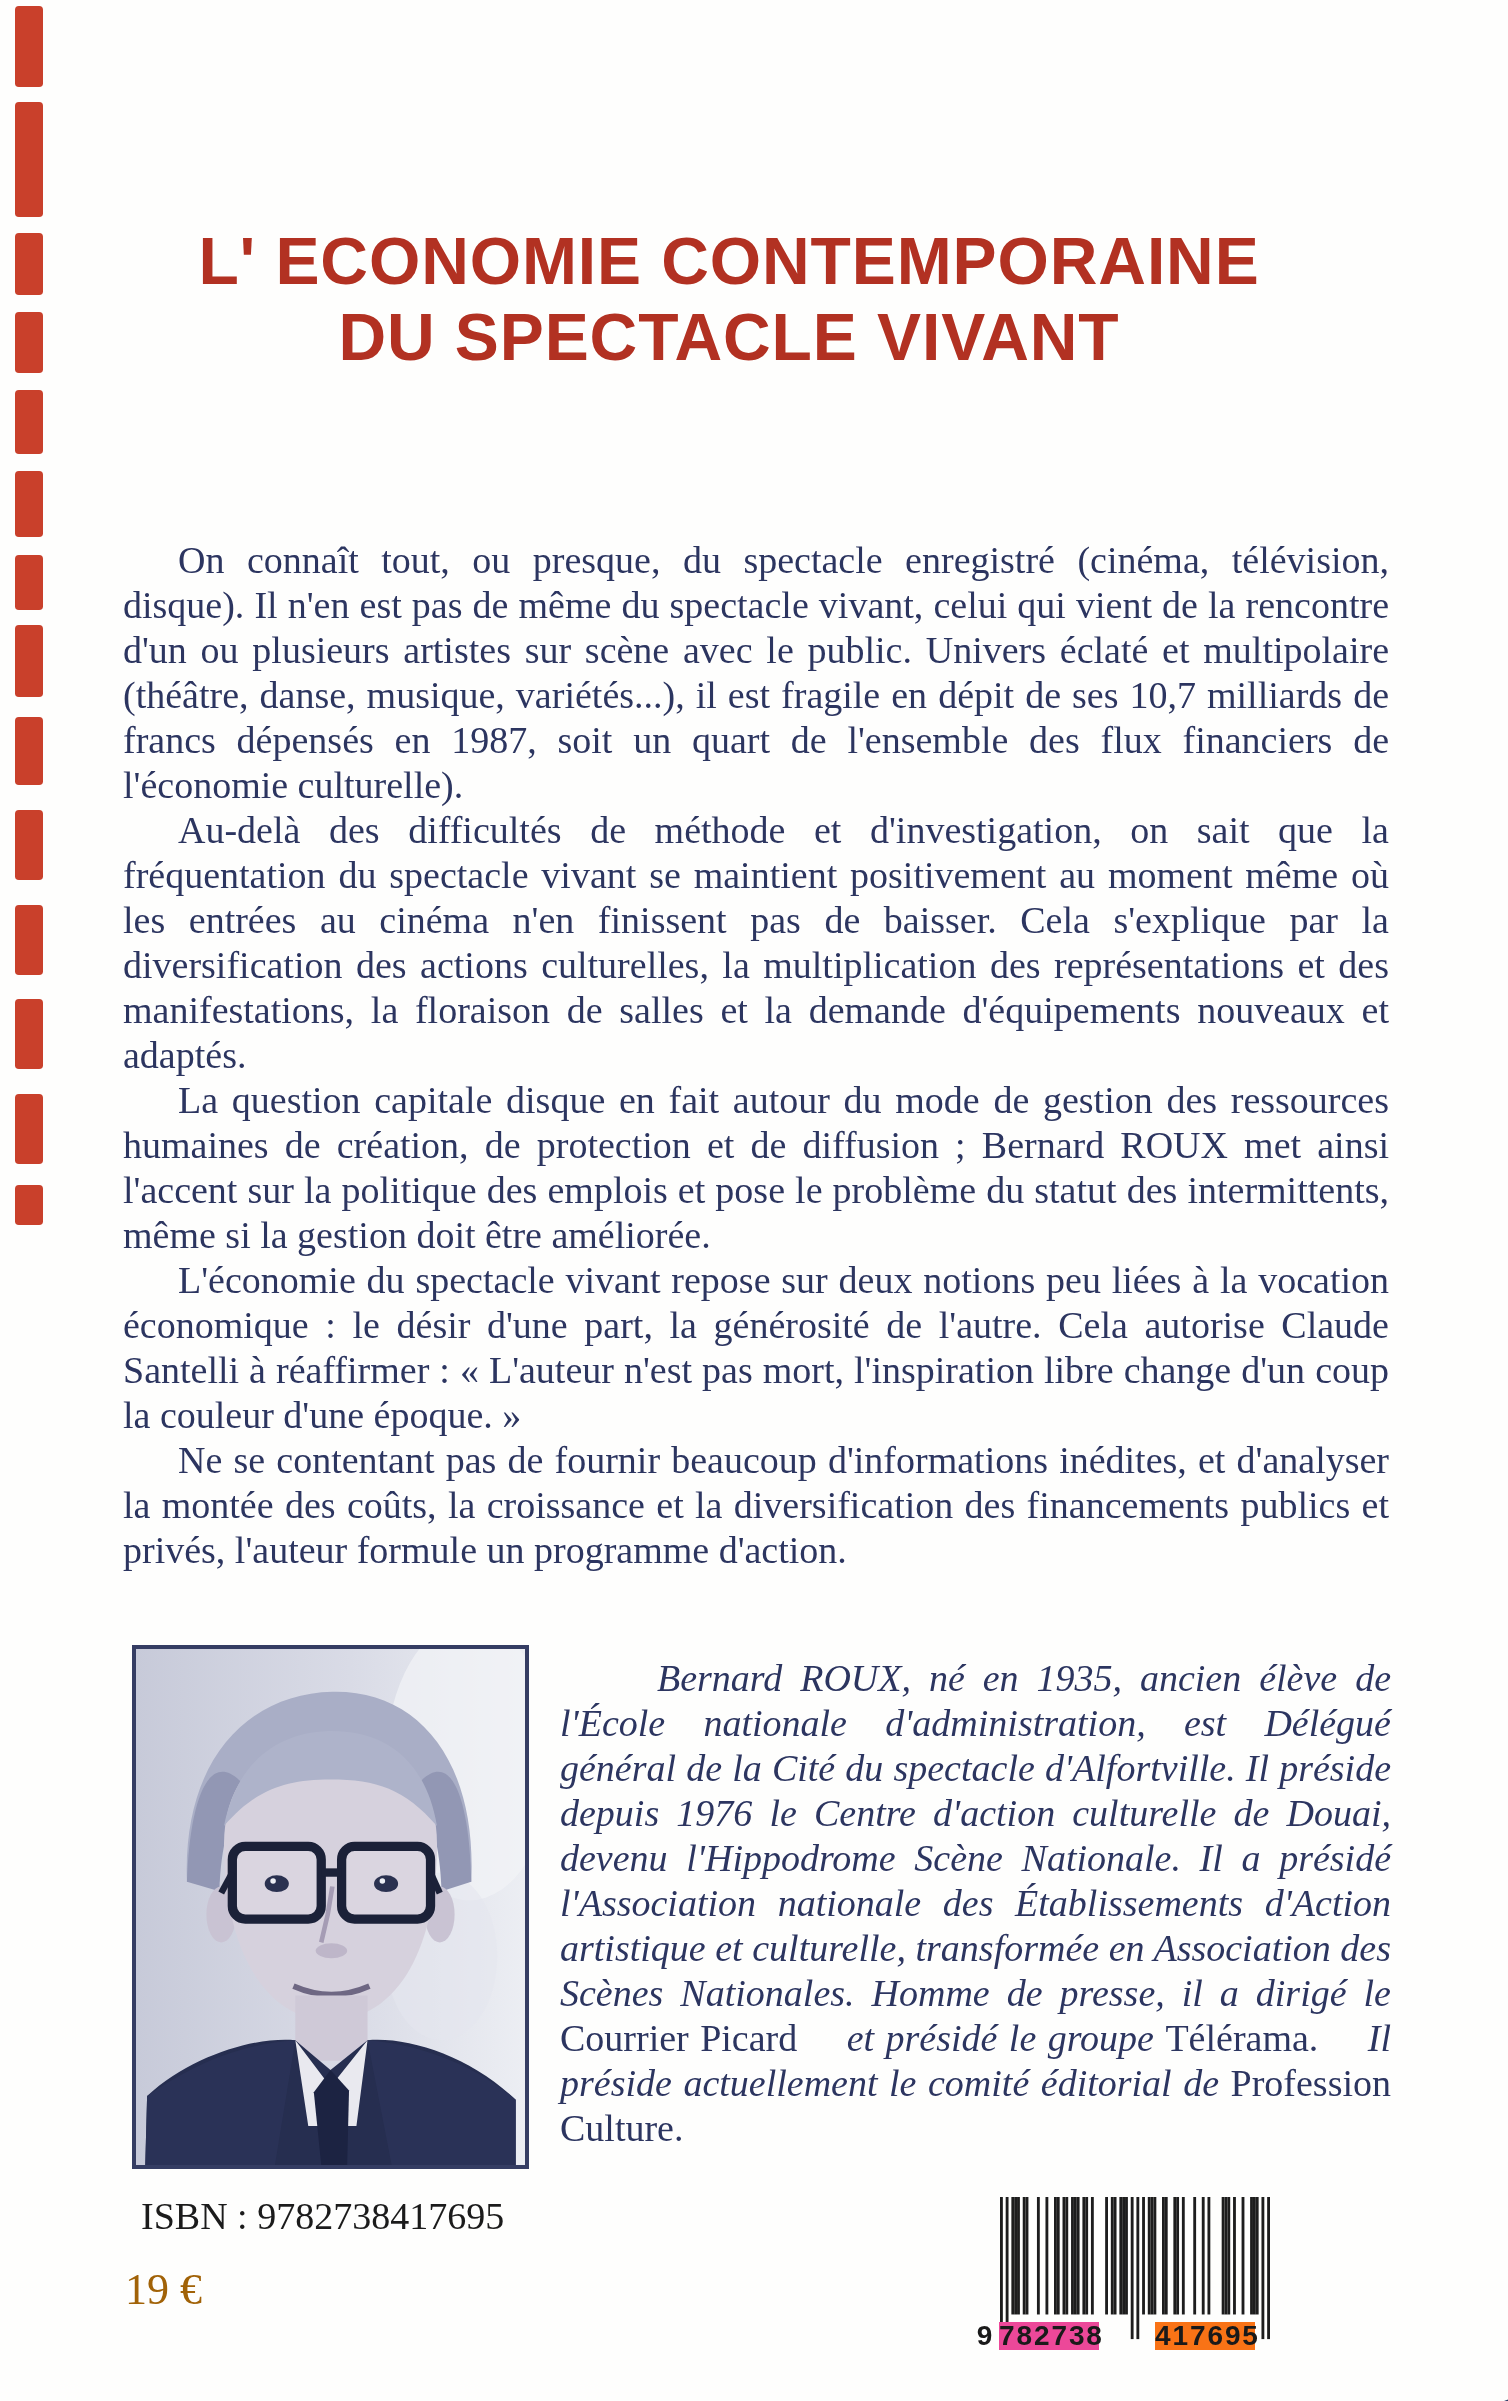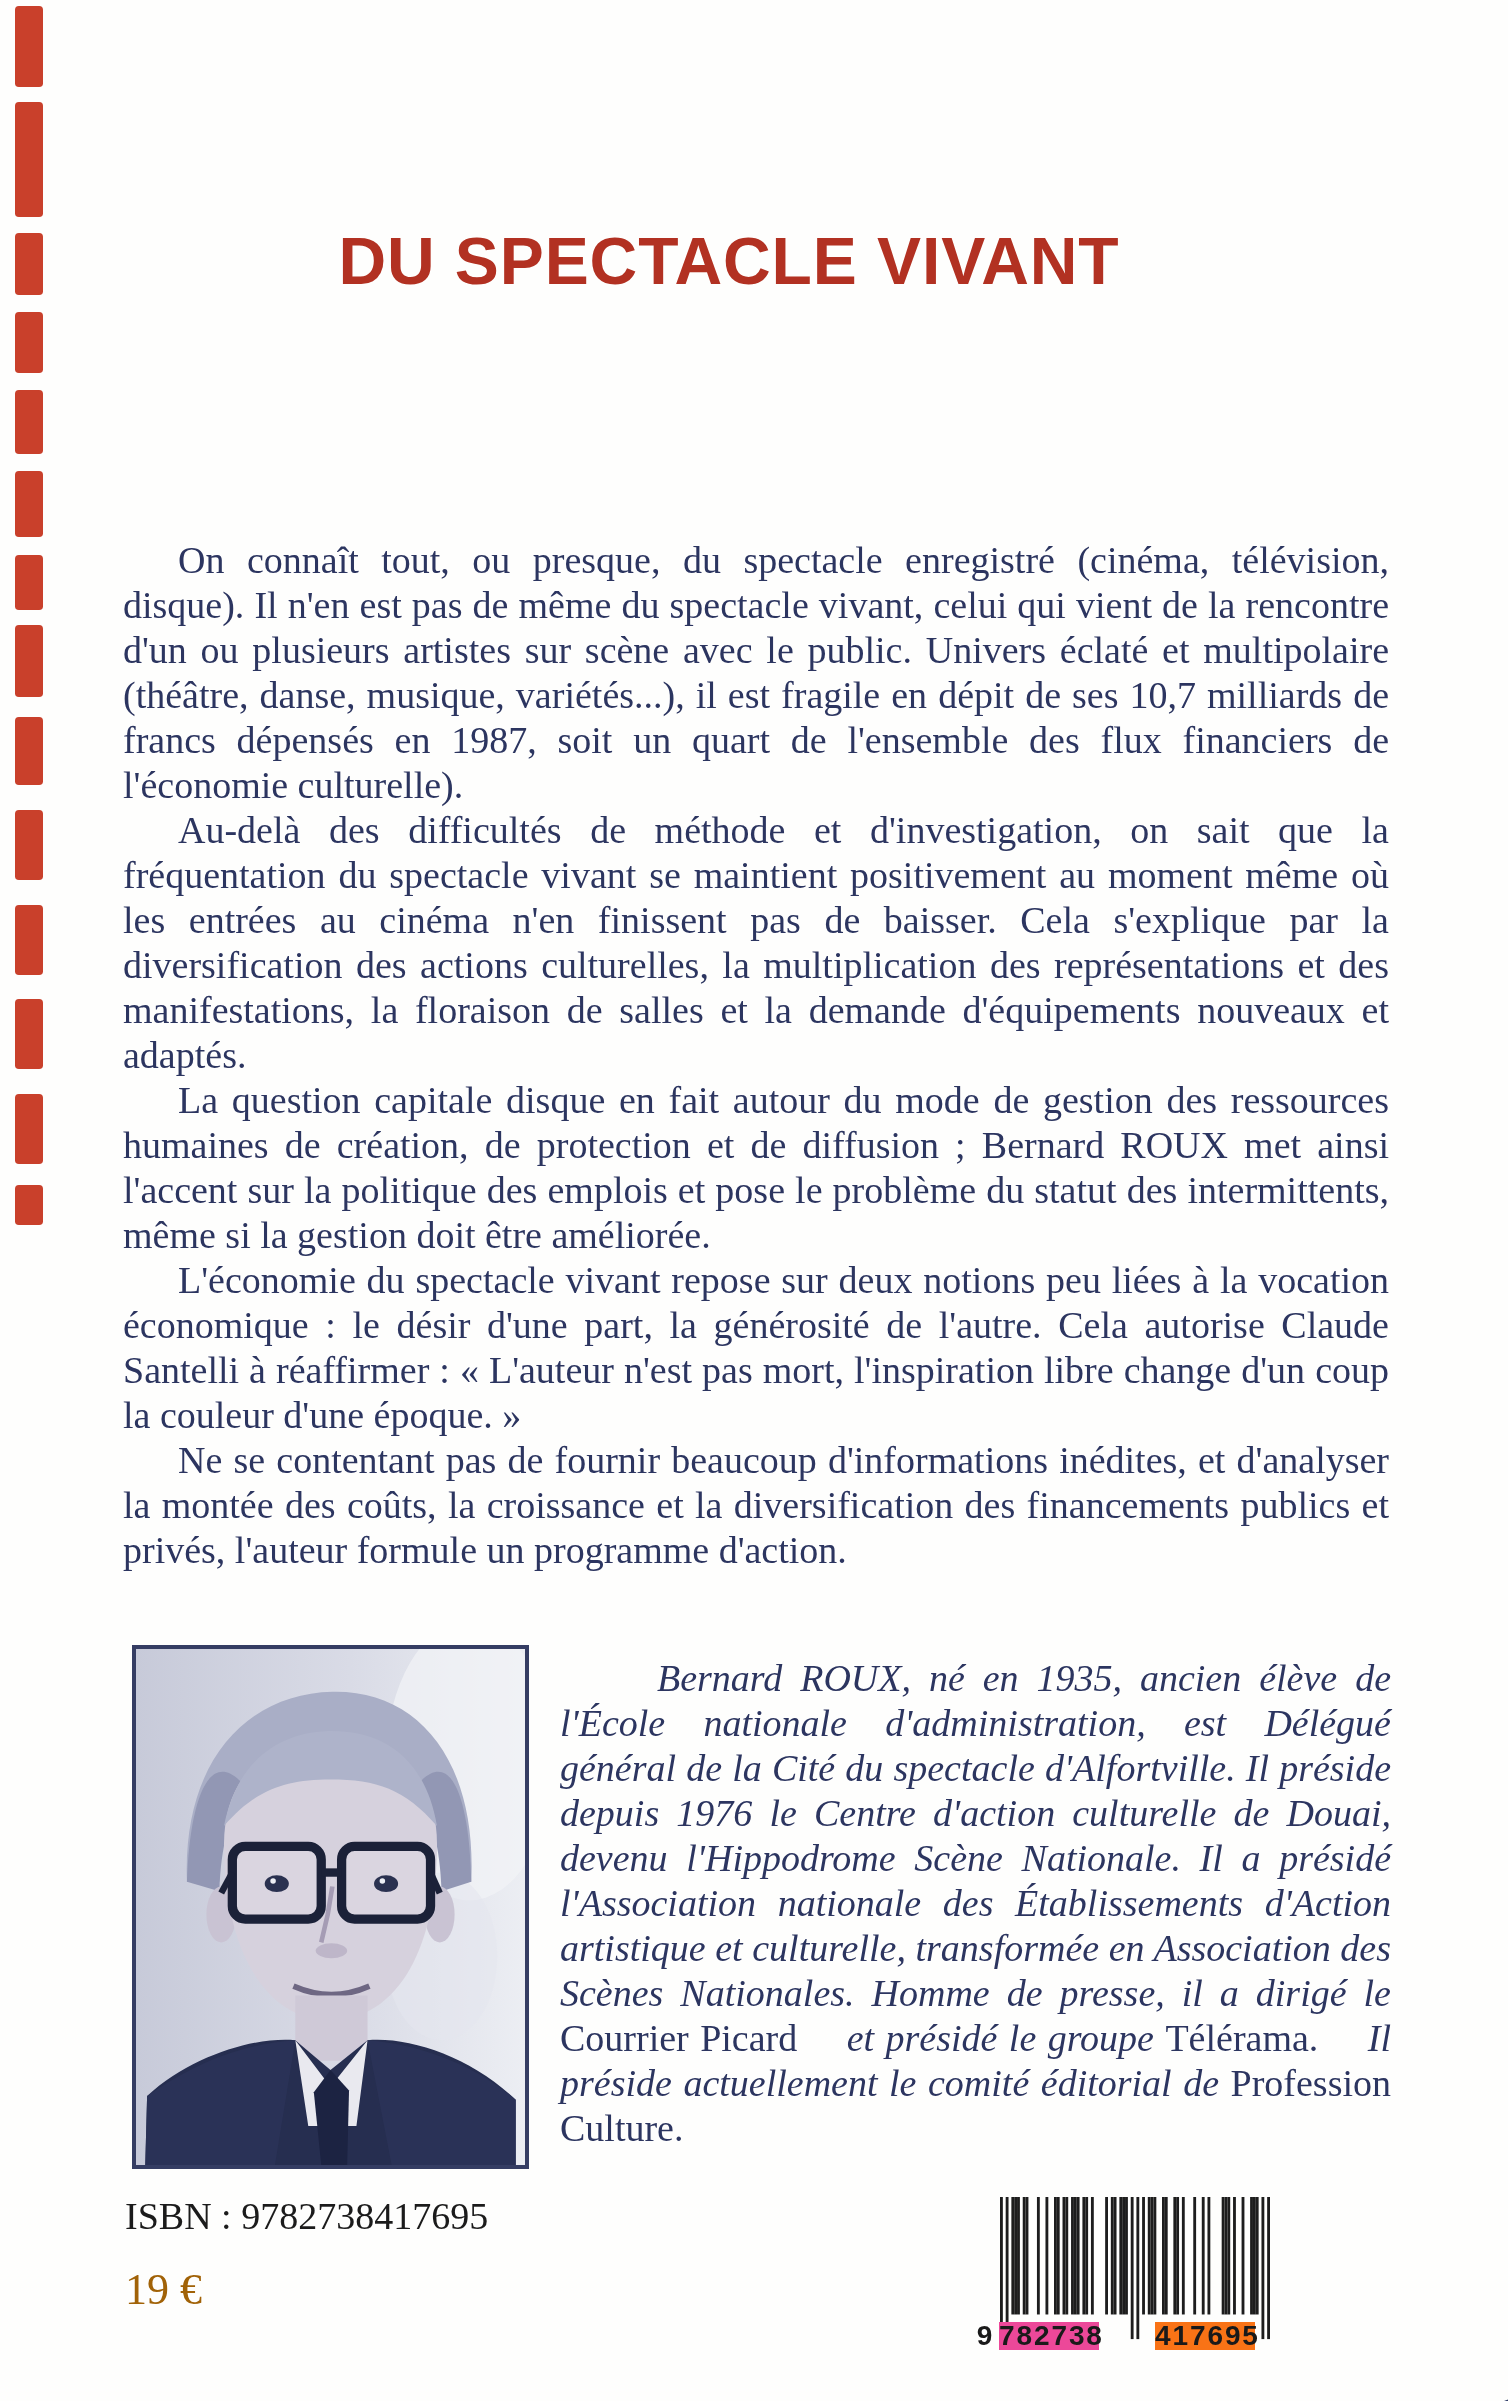--- a/index.html
+++ b/index.html
@@ -50,21 +50,21 @@
   .bio-photo svg{display:block;width:100%;height:100%;}
   .bio-text{
     position:absolute;left:560px;top:1656px;width:831px;
     font-size:38px;line-height:45px;
     text-align:justify;
     text-indent:59px;
   }
   .bio-text .it{font-style:italic;margin-left:38px;}
   .bio-text .rm{font-style:normal;}
   .isbn{
-    position:absolute;left:125px;top:2194px;
+    position:absolute;left:141px;top:2194px;
     font-size:38px;color:#1b1b1b;
   }
   .price{
     position:absolute;left:125px;top:2264px;
     font-size:44px;color:#a16207;
   }
   .barcode{
     position:absolute;left:977px;top:2197px;width:312px;height:151px;
   }
   .barcode svg{position:absolute;left:23px;top:0;}
@@ -108,20 +108,21 @@
       <div class="edge-mark" style="top: 625px; height: 72px;"></div>
       <div class="edge-mark" style="top: 717px; height: 68px;"></div>
       <div class="edge-mark" style="top: 810px; height: 70px;"></div>
       <div class="edge-mark" style="top: 905px; height: 70px;"></div>
       <div class="edge-mark" style="top: 999px; height: 70px;"></div>
       <div class="edge-mark" style="top: 1094px; height: 70px;"></div>
       <div class="edge-mark" style="top: 1185px; height: 40px;"></div>
     </div>
 
   <div class="title">
+    <div>L' ECONOMIE CONTEMPORAINE</div>
     <div>DU SPECTACLE VIVANT</div>
   </div>
 
 
   <div class="body-text">
       <p class="para">On connaît tout, ou presque, du spectacle enregistré (cinéma, télévision, disque). Il n'en est pas de même du spectacle vivant, celui qui vient de la rencontre d'un ou plusieurs artistes sur scène avec le public. Univers éclaté et multipolaire (théâtre, danse, musique, variétés...), il est fragile en dépit de ses 10,7 milliards de francs dépensés en 1987, soit un quart de l'ensemble des flux financiers de l'économie culturelle).</p>
       <p class="para">Au-delà des difficultés de méthode et d'investigation, on sait que la fréquentation du spectacle vivant se maintient positivement au moment même où les entrées au cinéma n'en finissent pas de baisser. Cela s'explique par la diversification des actions culturelles, la multiplication des représentations et des manifestations, la floraison de salles et la demande d'équipements nouveaux et adaptés.</p>
       <p class="para">La question capitale disque en fait autour du mode de gestion des ressources humaines de création, de protection et de diffusion ; Bernard ROUX met ainsi l'accent sur la politique des emplois et pose le problème du statut des intermittents, même si la gestion doit être améliorée.</p>
       <p class="para">L'économie du spectacle vivant repose sur deux notions peu liées à la vocation économique : le désir d'une part, la générosité de l'autre. Cela autorise Claude Santelli à réaffirmer : « L'auteur n'est pas mort, l'inspiration libre change d'un coup la couleur d'une époque. »</p>
       <p class="para">Ne se contentant pas de fournir beaucoup d'informations inédites, et d'analyser la montée des coûts, la croissance et la diversification des financements publics et privés, l'auteur formule un programme d'action.</p>

